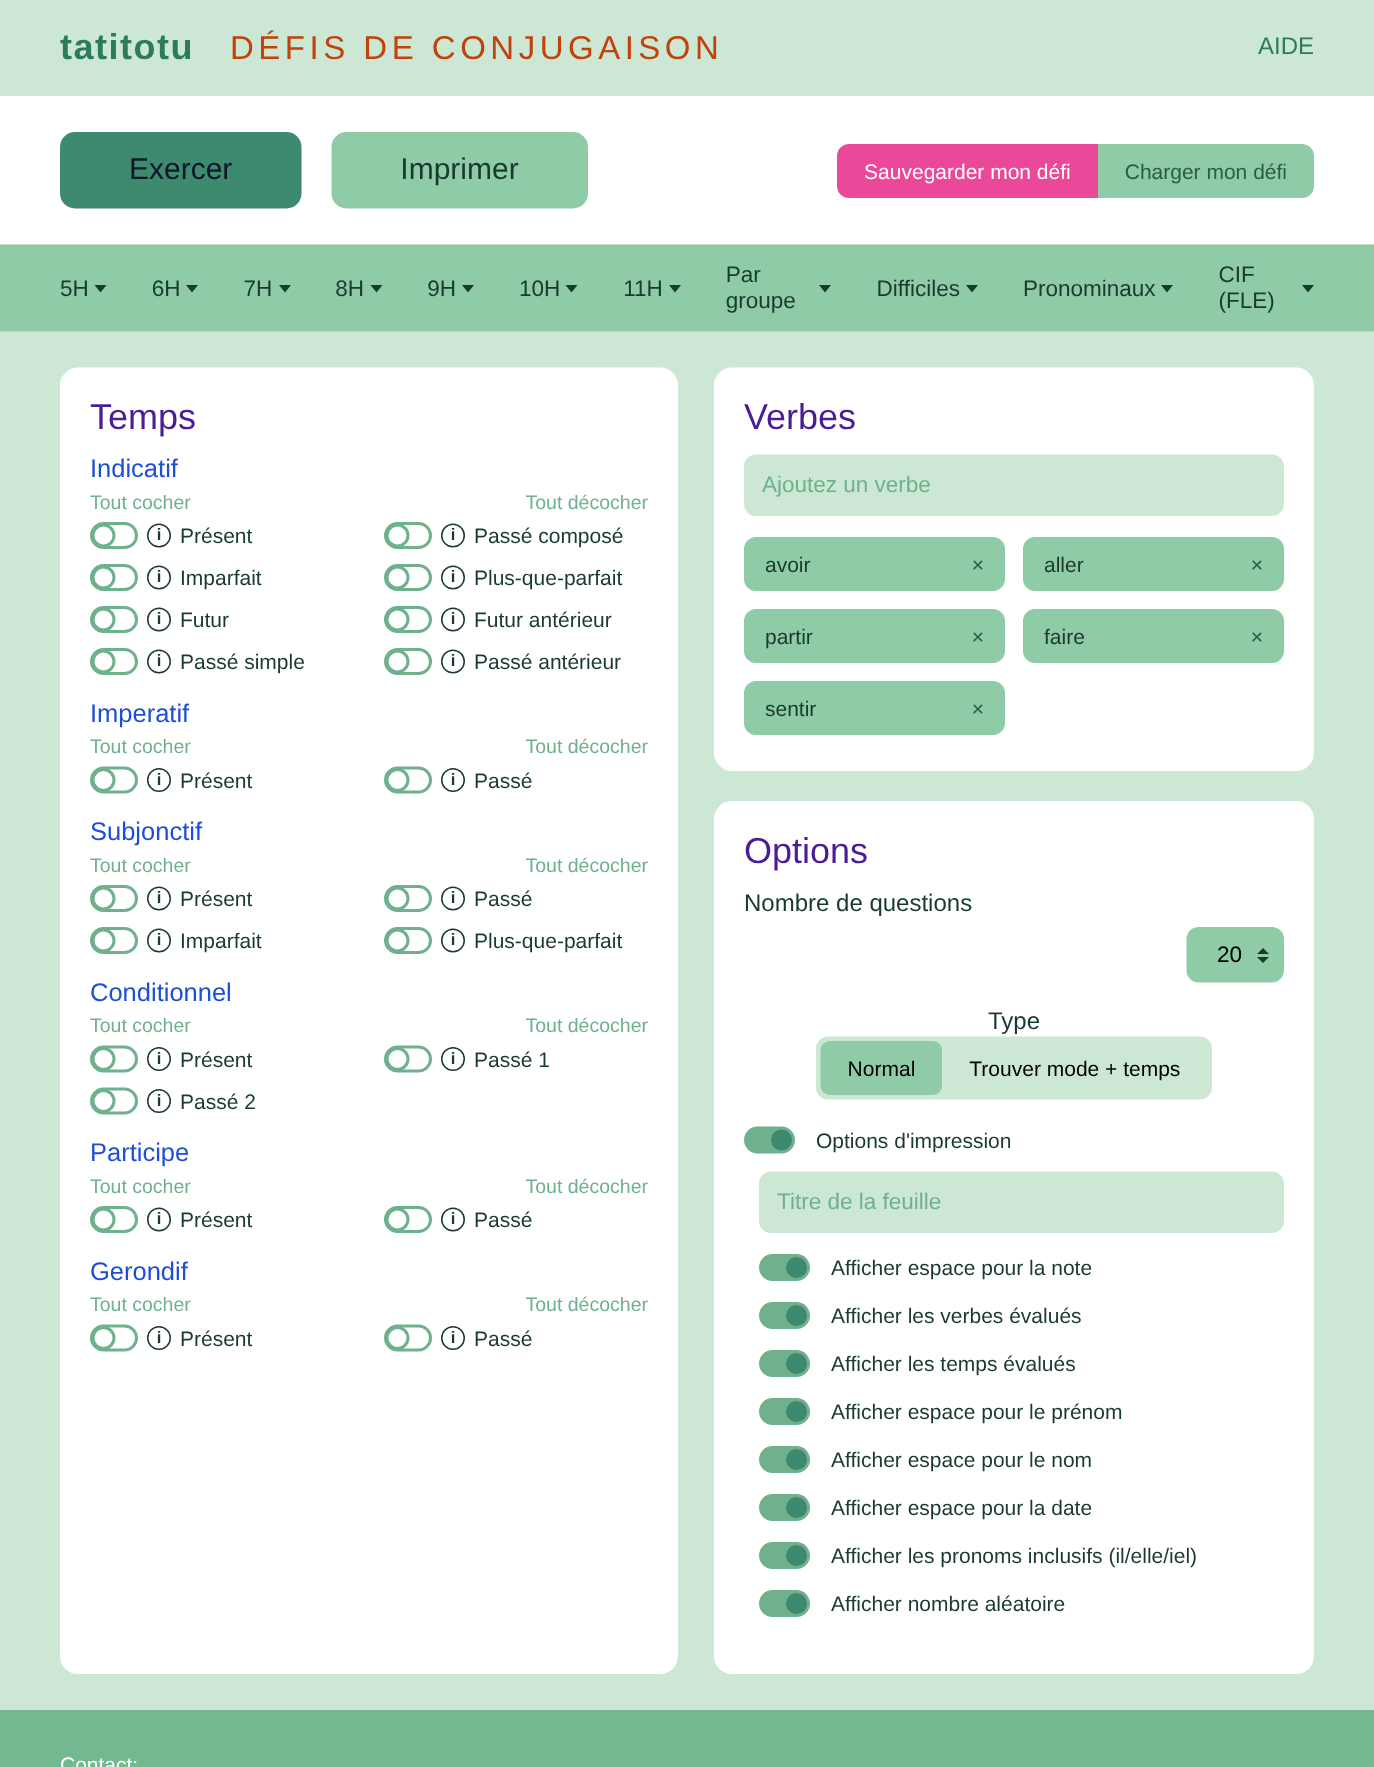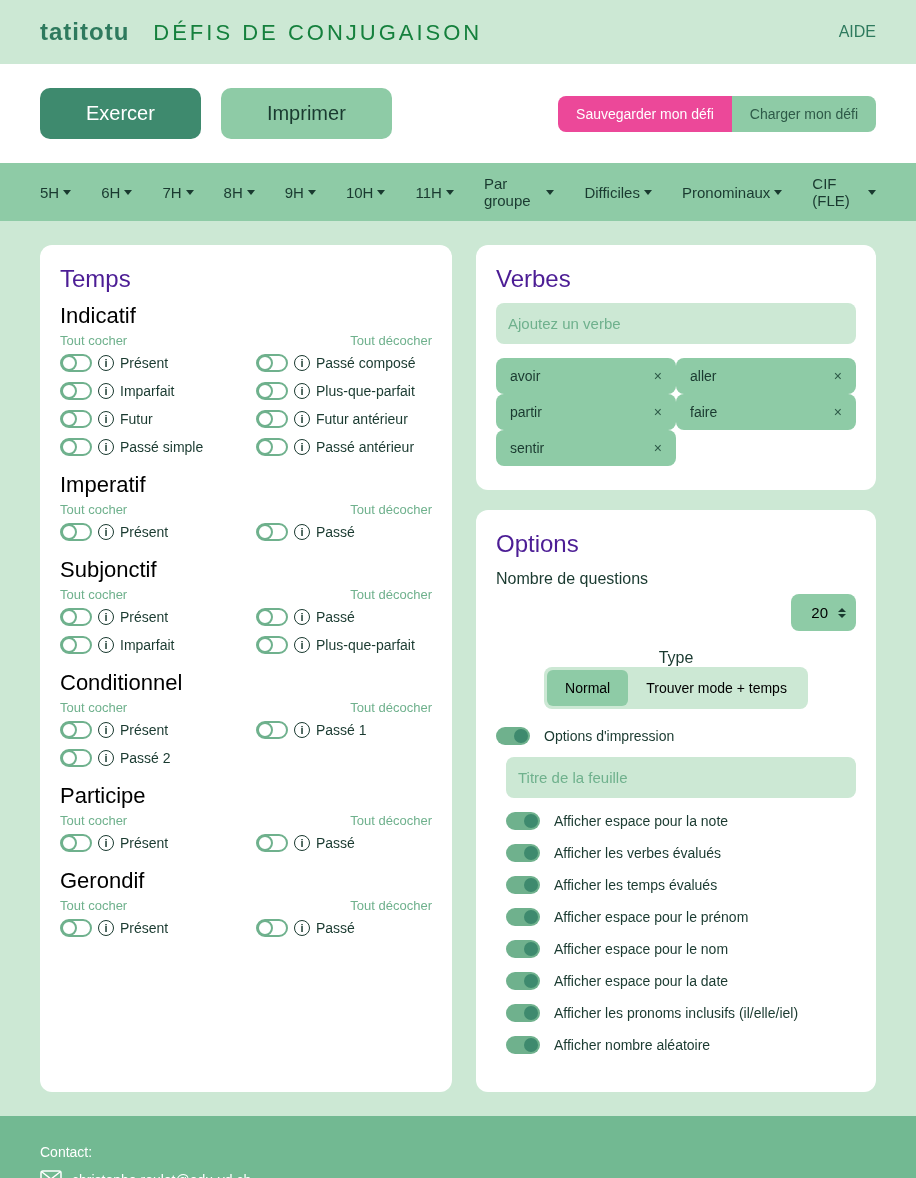--- a/index.html
+++ b/index.html
@@ -11,38 +11,38 @@
 }
 .header {
   background: #cce8d4;
   padding: 18px 40px;
   display: flex;
   align-items: center;
   justify-content: space-between;
 }
 .header-left { display: flex; align-items: baseline; gap: 24px; text-align: right; }
 .logo { font-size: 24px; font-weight: 700; color: #2e7a5e; letter-spacing: 1px; }
-.subtitle { font-size: 22px; color: #15803d; letter-spacing: 3px; font-weight: 400; }
+.subtitle { font-size: 22px; color: #c2410c; letter-spacing: 3px; font-weight: 400; }
 .help-link { color: #2e7a5e; font-size: 16px; font-weight: 500; cursor: pointer; }
 .topbar {
   background: #fff;
   padding: 24px 40px;
   display: flex;
   justify-content: space-between;
   align-items: center;
 }
 .tab-buttons { display: flex; gap: 20px; }
 .tab-btn {
   padding: 14px 46px;
   border-radius: 10px;
   font-size: 20px;
   border: none;
   cursor: pointer;
 }
-.tab-active { background: #3e8a6e; color: #ffffff; }
+.tab-active { background: #3e8a6e; color: #0f172a; }
 .tab-inactive { background: #8ecba6; color: #1a3a30; }
 .save-load { display: flex; border-radius: 8px; overflow: hidden; }
 .save-btn {
   padding: 10px 18px;
   border: none;
   background: #ec4899;
   color: #fff;
   font-size: 14px;
   cursor: pointer;
 }
@@ -70,21 +70,21 @@
 }
 .panel {
   background: #fff;
   border-radius: 12px;
   padding: 20px 20px 24px 20px;
   flex: 1;
 }
 .panel-left { min-width: 400px; }
 .panel-right { min-width: 400px; }
 .panel-title { font-size: 24px; color: #4c1d95; font-weight: 400; margin-bottom: 10px; }
-.mood-title { font-size: 22px; color: #000000; margin-top: 16px; margin-bottom: 4px; font-weight: 400; }
+.mood-title { font-size: 17px; color: #1d4ed8; margin-top: 16px; margin-bottom: 4px; font-weight: 400; }
 .check-row {
   display: flex;
   justify-content: space-between;
   font-size: 13px;
   color: #6fb18d;
   margin-bottom: 6px;
 }
 .check-link { cursor: pointer; }
 .tense-grid {
   display: grid;
@@ -134,21 +134,21 @@
   background: #cce8d4;
   border: none;
   border-radius: 8px;
   font-size: 15px;
   margin-bottom: 14px;
 }
 .verb-input::placeholder { color: #6fb18d; }
 .verb-chips {
   display: grid;
   grid-template-columns: 1fr 1fr;
-  gap: 0;
+  gap: 12px;
 }
 .chip {
   background: #8ecba6;
   border-radius: 8px;
   padding: 10px 14px;
   display: flex;
   justify-content: space-between;
   align-items: center;
   font-size: 14px;
 }

